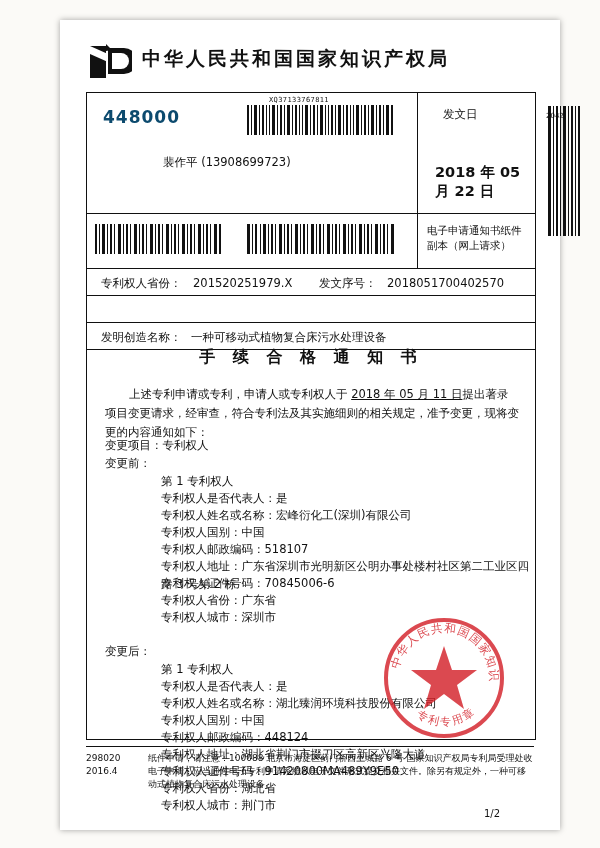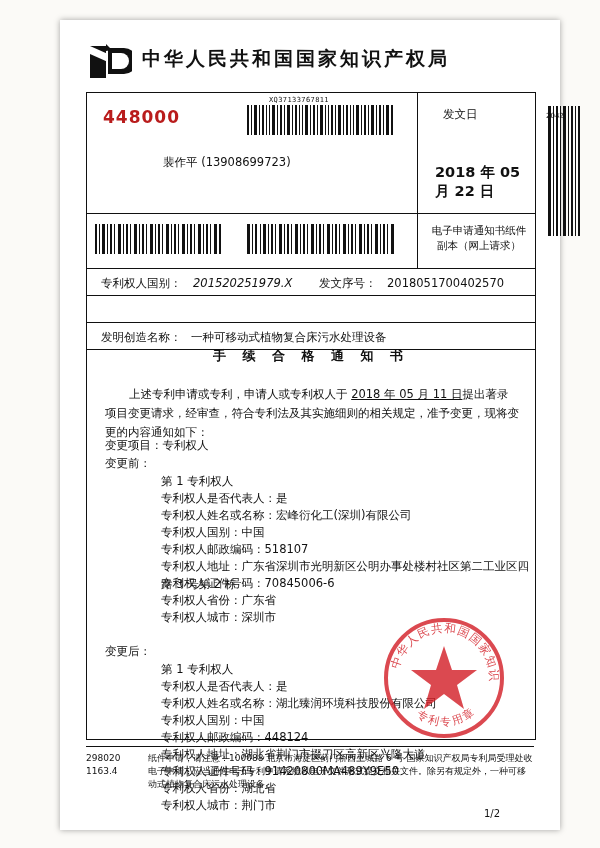--- a/index.html
+++ b/index.html
@@ -18,40 +18,40 @@
   .hdr-title{
     position:absolute;left:82px;top:4px;width:400px;
     font-family:"DejaVu Sans","Liberation Sans",sans-serif;
     font-size:19px;font-weight:bold;letter-spacing:3px;color:#111;
   }
   
   .frame{position:absolute;left:26px;top:72px;width:448px;height:646px;border:1.2px solid #111;}
   
   .zone-a{position:absolute;left:0;top:0;width:448px;height:120px;}
   .zone-a .vline{position:absolute;left:330px;top:0;width:1px;height:120px;background:#111;}
-  .num{position:absolute;left:16px;top:14px;font-size:17px;font-weight:bold;letter-spacing:1px;color:#b91c1c;}
+  .num{position:absolute;left:16px;top:14px;font-size:17px;font-weight:bold;letter-spacing:1px;color:#0c4a6e;}
   .addr1{position:absolute;left:50px;top:44px;font-size:11.5px;color:#111;}
   .addr2{position:absolute;left:76px;top:62px;font-size:11.5px;color:#111;}
   .bc-top{position:absolute;left:160px;top:12px;width:150px;height:30px;}
   .bc-top-txt{position:absolute;left:182px;top:3px;font-size:7px;letter-spacing:.4px;color:#111;font-family:"DejaVu Sans Mono","Liberation Mono",monospace;}
   .issue-lbl{position:absolute;left:356px;top:14px;font-size:11.5px;color:#111;}
   .issue-date{position:absolute;left:348px;top:70px;font-size:14.5px;font-weight:bold;color:#111;}
   .hline{position:absolute;left:0;width:448px;height:1px;background:#111;}
 
-  .zone-b{position:absolute;left:0;top:121px;width:448px;height:54px;text-align:center;}
+  .zone-b{position:absolute;left:0;top:121px;width:448px;height:54px;}
   .zone-b .vline{position:absolute;left:330px;top:0;width:1px;height:54px;background:#111;}
   .bc-b1{position:absolute;left:8px;top:10px;width:130px;height:30px;}
   .bc-b2{position:absolute;left:160px;top:10px;width:150px;height:30px;}
   .notice-kind{position:absolute;left:340px;top:9px;width:104px;font-size:10.5px;line-height:15px;color:#111;}
 
   .row{position:absolute;left:0;width:448px;}
   .row .lbl{position:absolute;font-size:11.5px;color:#111;}
   .row .val{position:absolute;font-size:11.5px;color:#111;}
 
-  .doc-title{position:absolute;left:0;top:254px;width:448px;text-align:center;font-size:13px;font-weight:bold;letter-spacing:6px;color:#111;}
+  .doc-title{position:absolute;left:0;top:254px;width:448px;text-align:center;font-size:16px;font-weight:bold;letter-spacing:6px;color:#111;}
 
   .para{position:absolute;left:18px;top:292px;width:414px;font-size:11.5px;line-height:19px;color:#111;text-indent:24px;}
   .u{text-decoration:underline;}
 
   .body-block{position:absolute;left:18px;font-size:11.5px;line-height:17.5px;color:#111;}
 
   
   .side-bc{position:absolute;left:482px;top:86px;width:40px;height:130px;}
   .side-txt{position:absolute;left:486px;top:92px;font-size:7px;color:#111;}
 
@@ -242,22 +242,22 @@
                 <rect x="140" y="0" width="1" height="30"></rect>
               <rect x="144" y="0" width="3" height="30"></rect>
             </g>
           </svg>
         </div>
         <div class="notice-kind">电子申请通知书纸件副本（网上请求）</div>
       </div>
       <div class="hline" style="top:175px;"></div>
 
       <div class="row" style="top:176px;height:26px;">
-        <div class="lbl" style="left:14px;top:7px;">专利权人国别：</div>
-        <div class="val" style="left:106px;top:7px;font-style:italic;">201520251979.X</div>
+        <div class="lbl" style="left:14px;top:7px;">专利权人省份：</div>
+        <div class="val" style="left:106px;top:7px;">201520251979.X</div>
         <div class="lbl" style="left:232px;top:7px;">发文序号：</div>
         <div class="val" style="left:300px;top:7px;">2018051700402570</div>
       </div>
       <div class="hline" style="top:202px;"></div>
 
       <div class="hline" style="top:229px;"></div>
 
       <div class="row" style="top:230px;height:26px;">
         <div class="lbl" style="left:14px;top:7px;">发明创造名称：</div>
         <div class="val" style="left:104px;top:7px;">一种可移动式植物复合床污水处理设备</div>
@@ -309,21 +309,21 @@
             <textPath href="#sealBot" startOffset="14%">专利专用章</textPath>
           </text>
         </g>
       </svg>
     </div>
 
     <div class="footer">
       <div class="fline"></div>
       <div class="f-left">
         <div>298020</div>
-        <div>1163.4</div>
+        <div>2016.4</div>
       </div>
       <div class="f-right">
         <div>纸件申请，请注意：100088  北京市海淀区蓟门桥西土城路 6 号   国家知识产权局专利局受理处收</div>
         <div>电子申请，应当通过电子专利申请系统以电子文件形式提交相关文件。除另有规定外，一种可移动式植物复合床污水处理设备。</div>
       </div>
       <div class="pageno">1/2</div>
     </div>
 
   </div>
 </div>

